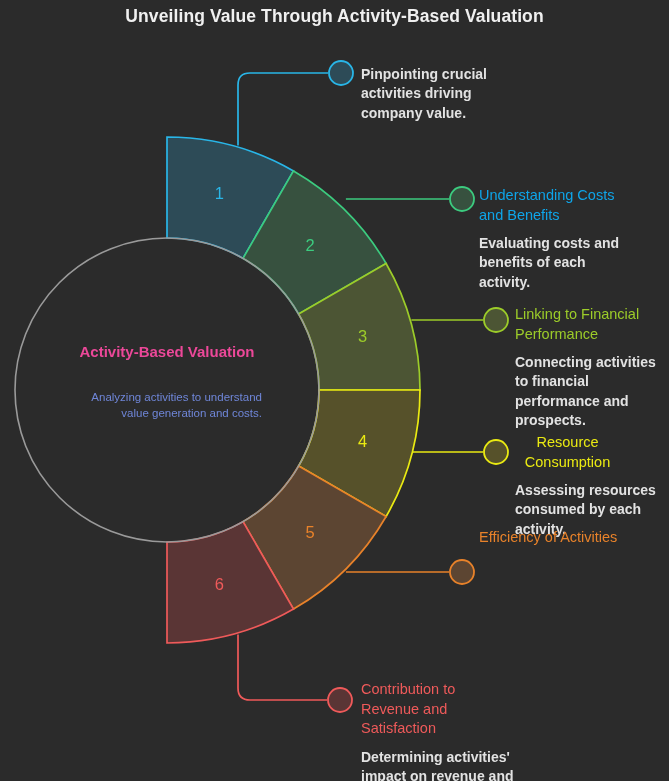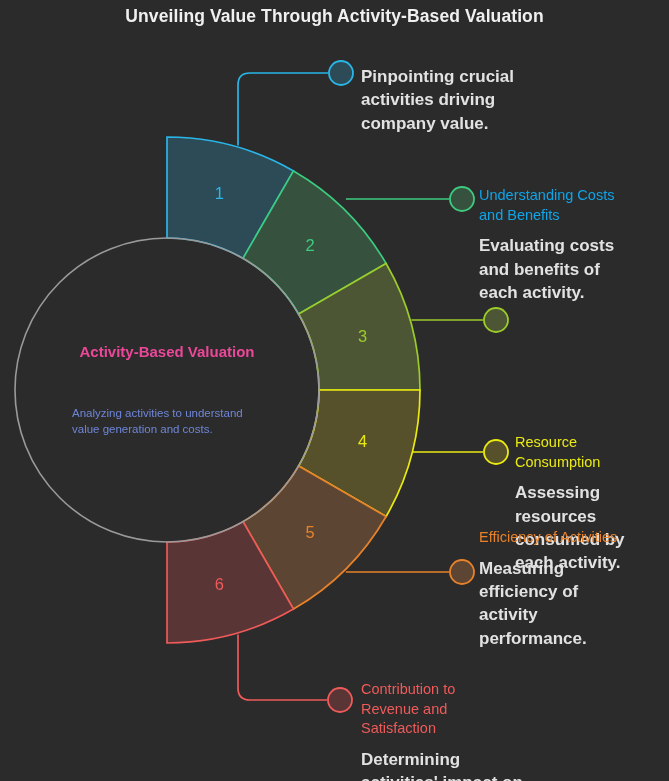--- a/index.html
+++ b/index.html
@@ -47,38 +47,37 @@
     font-size: 15px;
     font-weight: bold;
     color: #ec4899;
     line-height: 1.35;
     left: 67px;
     top: 342px;
   }
   .center-desc {
     position: absolute;
     width: 190px;
-    text-align: left;
+    text-align: right;
     font-size: 11.5px;
     color: #6f86d8;
     line-height: 1.35;
     left: 72px;
     top: 390px;
-    margin-top: 16px;
   }
   .label-block {
     position: absolute;
   }
   .label-title {
     font-size: 14.5px;
     line-height: 1.35;
     font-weight: normal;
   }
   .label-desc {
-    font-size: 17px;
+    font-size: 14px;
     line-height: 1.38;
     color: #e2e2e2;
     font-weight: bold;
     margin-top: 9px;
   }
 </style>
 </head>
 <body>
 
 <div id="page">
@@ -126,29 +125,32 @@
 
   <div class="label-block" style="left:361px; top:56px; width:300px;">
     <div class="label-desc" style="width:160px;">Pinpointing crucial activities driving company value.</div>
   </div>
 
   <div class="label-block" style="left:479px; top:186px; width:190px;">
     <div class="label-title" style="width: 152px; color: #0ea5e9;">Understanding Costs and Benefits</div>
     <div class="label-desc" style="width:160px;">Evaluating costs and benefits of each activity.</div>
   </div>
 
+  <div class="label-block" style="left:515px; top:305px; width:155px;">
+    <div class="label-title" style="width: 143px; color: rgb(156, 204, 41);">Linking to Financial Performance</div>
+    <div class="label-desc" style="width:146px;">Connecting activities to financial performance and prospects.</div>
+  </div>
 
   <div class="label-block" style="left:515px; top:433px; width:155px;">
-    <div class="label-title" style="width: 105px; color: rgb(234, 234, 18);">Resource Consumption</div>
+    <div class="label-title" style="width: 105px; color: rgb(234, 234, 18); text-align: center;">Resource Consumption</div>
     <div class="label-desc" style="width:150px;">Assessing resources consumed by each activity.</div>
   </div>
 
   <div class="label-block" style="left:479px; top:528px; width:190px;">
     <div class="label-title" style="width: 186px; color: rgb(232, 130, 42);">Efficiency of Activities</div>
-    <div class="label-desc" style="width:150px;">Measuring efficiency of activity performance.</div>
   </div>
 
   <div class="label-block" style="left:361px; top:680px; width:300px;">
     <div class="label-title" style="width: 110px; color: rgb(239, 90, 90);">Contribution to Revenue and Satisfaction</div>
     <div class="label-desc" style="width:170px;">Determining activities' impact on revenue and satisfaction.</div>
   </div>
 
 </div>
 
 </body></html>

